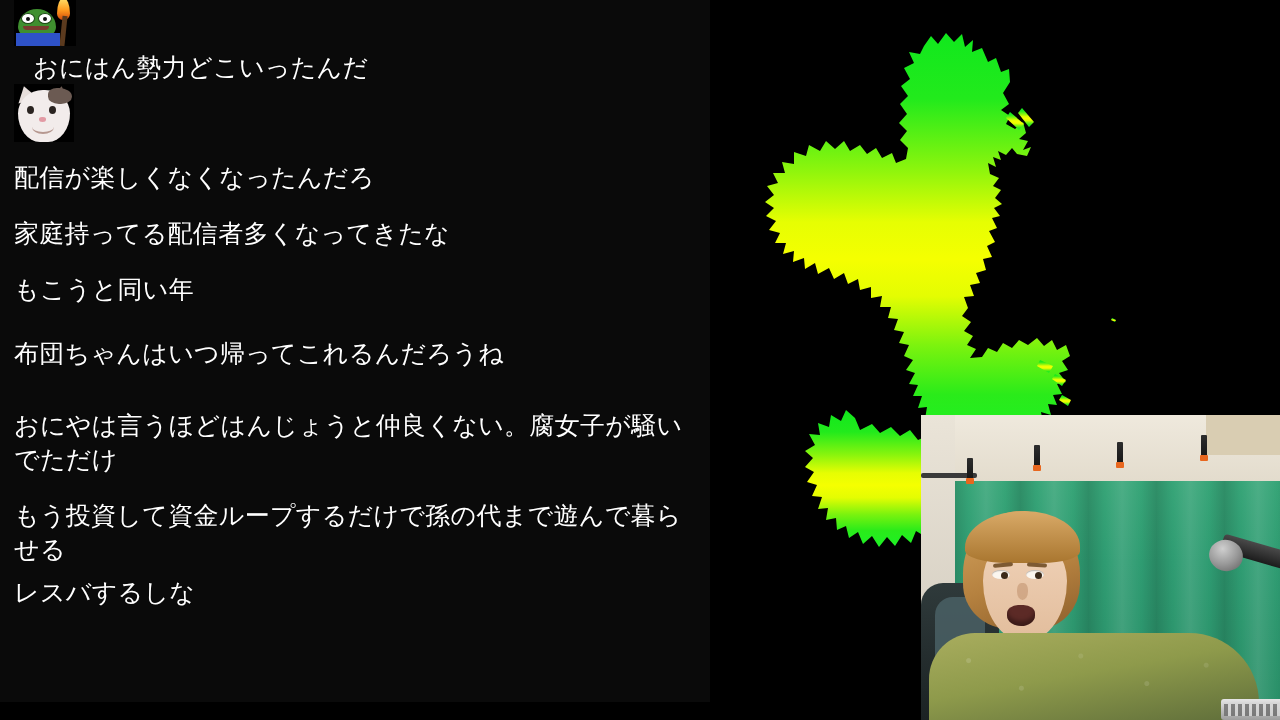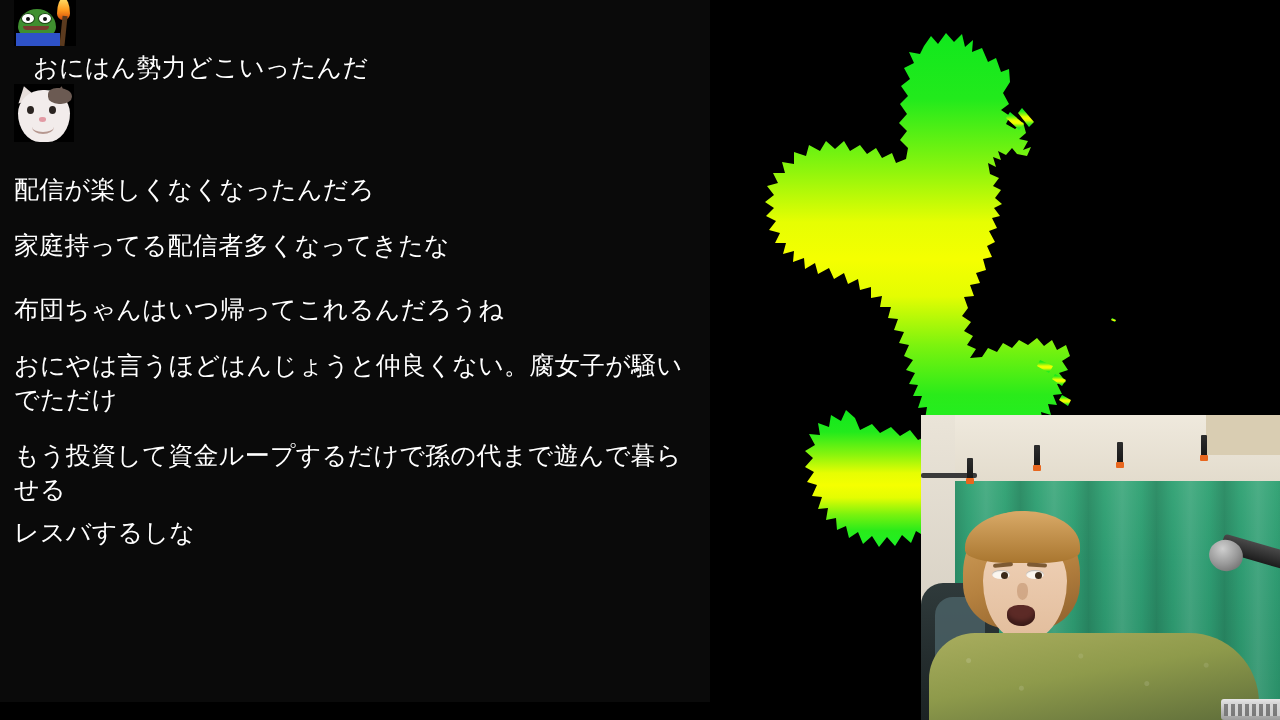--- a/index.html
+++ b/index.html
@@ -309,30 +309,33 @@
             <div class="c-ear l"></div>
             <div class="c-ear r"></div>
             <div class="c-face"></div>
             <div class="c-patch"></div>
             <div class="c-eye l"></div>
             <div class="c-eye r"></div>
             <div class="c-nose"></div>
             <div class="c-smile"></div>
           </div>
         </div>
-        <div class="chat-msg" style="margin-top: 26px;">
+        <div class="chat-msg" style="margin-top: 14px;">
           <span class="msg-text">配信が楽しくなくなったんだろ</span>
         </div>
         <div class="chat-msg" style="margin-top: 22px;">
           <span class="msg-text">家庭持ってる配信者多くなってきたな</span>
         </div>
+        <div class="chat-msg" style="margin-top: 22px;">
+          <span class="msg-text">もこうと同い年</span>
+        </div>
         <div class="chat-msg" style="margin-top: 30px;">
           <span class="msg-text">布団ちゃんはいつ帰ってこれるんだろうね</span>
         </div>
-        <div class="chat-msg" style="margin-top: 22px;">
+        <div class="chat-msg" style="margin-top: 38px;">
           <span class="msg-text">おにやは言うほどはんじょうと仲良くない。腐女子が騒いでただけ</span>
         </div>
         <div class="chat-msg" style="margin-top: 22px;">
           <span class="msg-text">もう投資して資金ループするだけで孫の代まで遊んで暮らせる</span>
         </div>
         <div class="chat-msg" style="margin-top: 9px;">
           <span class="msg-text">レスバするしな</span>
         </div>
       </div>
   </div>

